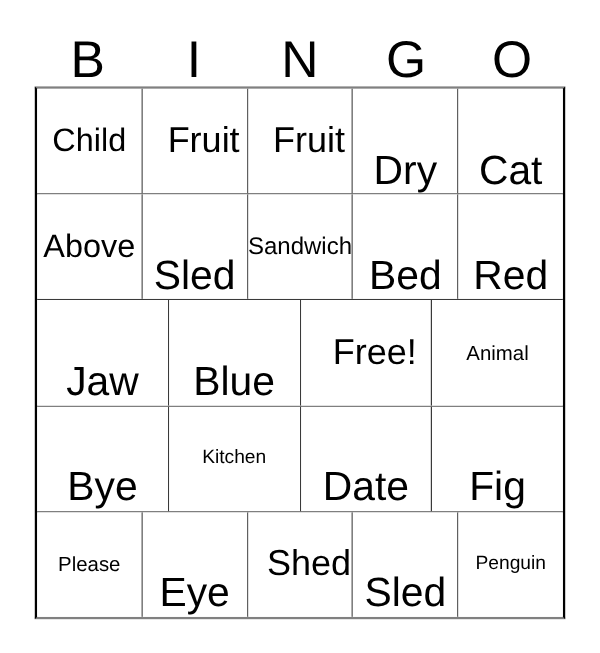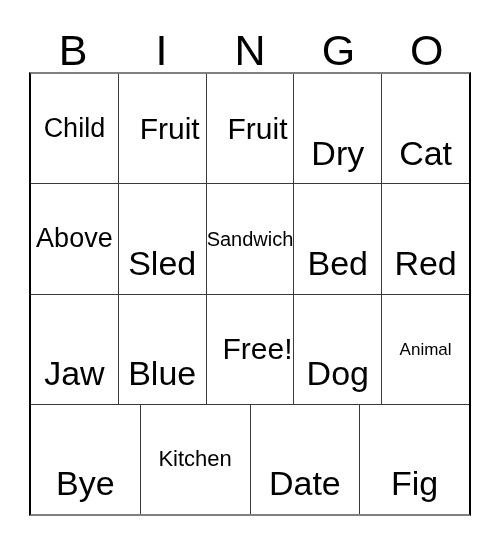--- a/index.html
+++ b/index.html
@@ -80,21 +80,21 @@
     line-height: 1.0;
     color: #000000;
     user-select: none;
   }
 
   
   .fs-xl { font-size: 34px; margin-top: 48px; }
   .fs-lg { font-size: 30px; margin-left: 15px; }
   .fs-md { font-size: 27px; }
   .fs-sm { font-size: 17px; }
-  .fs-xs { font-size: 22px; }
+  .fs-xs { font-size: 16px; }
   .fs-xxs { font-size: 20px; }
 </style>
 </head>
 <body>
 
 <div id="bingo-card">
 
   <div id="header-row">
     <div class="header-letter">B</div>
     <div class="header-letter">I</div>
@@ -145,37 +145,51 @@
       <div class="grid-cell">
           <span class="cell-text fs-xl">Jaw</span>
         </div>
       <div class="grid-cell">
           <span class="cell-text fs-xl">Blue</span>
         </div>
       <div class="grid-cell">
           <span class="cell-text fs-lg">Free!</span>
         </div>
       <div class="grid-cell">
-          <span class="cell-text fs-xl">Dog</span>
-        </div>
-      <div class="grid-cell">
           <span class="cell-text fs-sm">Animal</span>
         </div>
     </div>
 
     <div class="grid-row">
       <div class="grid-cell">
           <span class="cell-text fs-xl">Bye</span>
         </div>
       <div class="grid-cell">
           <span class="cell-text fs-xs">Kitchen</span>
         </div>
       <div class="grid-cell">
           <span class="cell-text fs-xl">Date</span>
         </div>
       <div class="grid-cell">
           <span class="cell-text fs-xl">Fig</span>
         </div>
     </div>
 
+    <div class="grid-row">
+      <div class="grid-cell">
+          <span class="cell-text fs-sm">Please</span>
+        </div>
+      <div class="grid-cell">
+          <span class="cell-text fs-xl">Eye</span>
+        </div>
+      <div class="grid-cell">
+          <span class="cell-text fs-lg">Shed</span>
+        </div>
+      <div class="grid-cell">
+          <span class="cell-text fs-xl">Sled</span>
+        </div>
+      <div class="grid-cell">
+          <span class="cell-text fs-xs">Penguin</span>
+        </div>
+    </div>
 
   </div>
 </div>
 
 </body></html>

